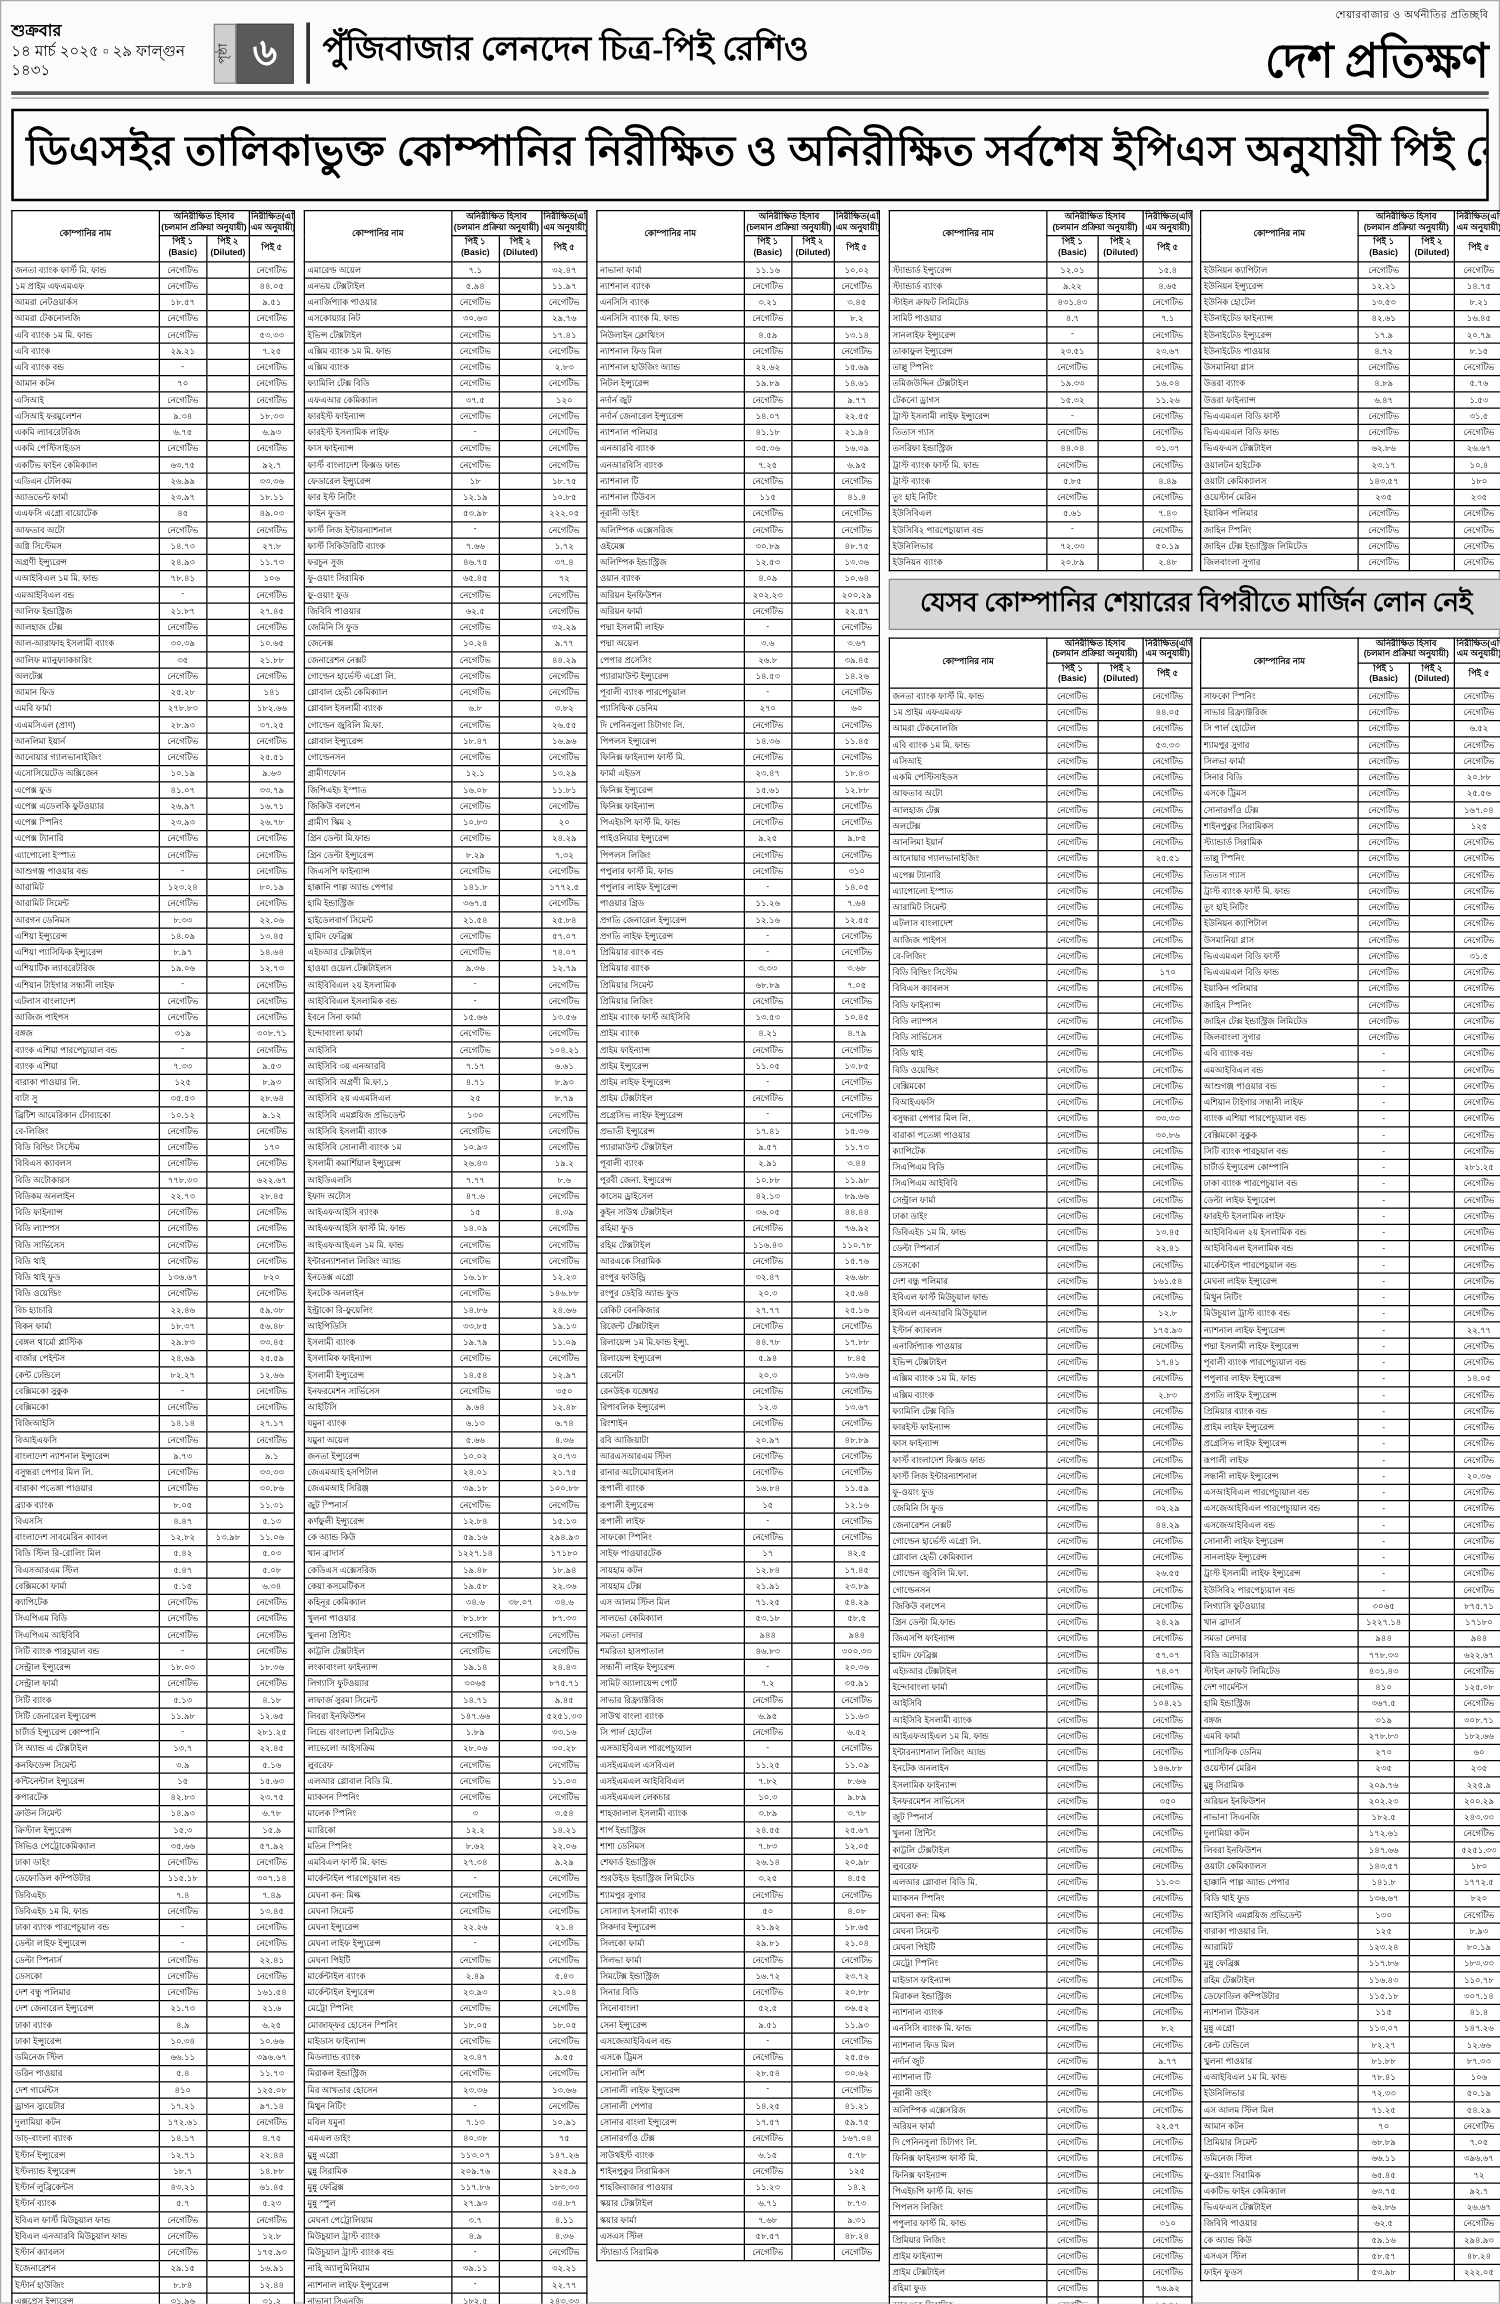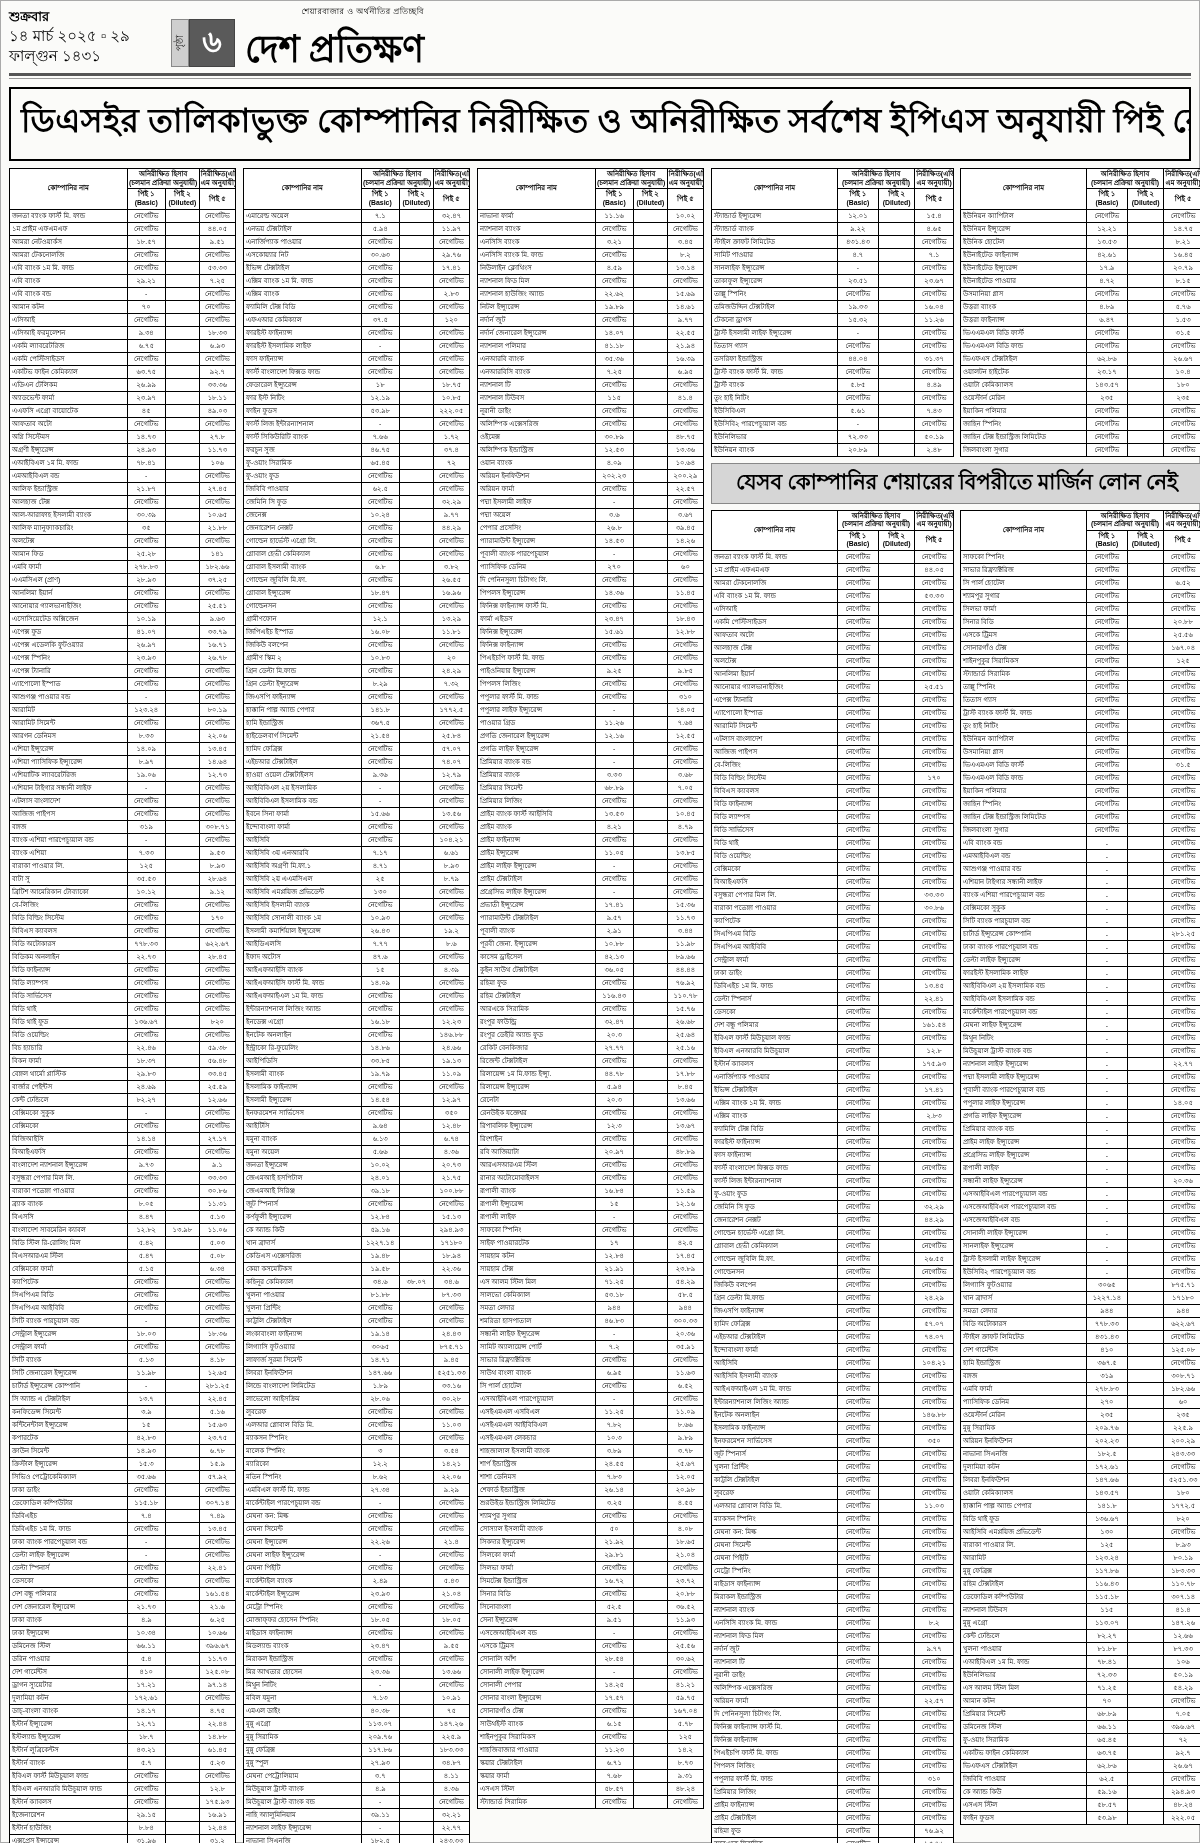--- a/index.html
+++ b/index.html
@@ -3,21 +3,21 @@
 <meta charset="utf-8">
 <style>
   html,body{margin:0;padding:0;}
   body{width:1200px;height:1843px;overflow:hidden;background:#fbfbf9;color:#000;
        font-family:"Liberation Sans",sans-serif;position:relative;}
   .page{position:absolute;inset:0;border:1px solid #aaa;padding:6px 8px;box-sizing:border-box;}
   
   .topbar{display:flex;align-items:flex-end;height:56px;margin-top:4px;}
   .datebox{width:150px;text-align:left;line-height:1.3;padding-bottom:2px;}
   .weekday{font-size:13px;font-weight:bold;}
-  .dateline{font-size:15px;}
+  .dateline{font-size:12px;}
   .pagebadge{display:flex;margin:0 10px 0 12px;height:48px;}
   .pword{background:#cfcfcf;color:#222;writing-mode:vertical-rl;transform:rotate(180deg);
          font-size:10px;display:flex;align-items:center;justify-content:center;width:16px;border:1px solid #888;}
   .pnum{background:#5a5a5a;color:#fff;width:44px;display:flex;align-items:center;justify-content:center;
         font-size:30px;font-weight:bold;border:1px solid #444;}
   .sectitle{font-size:27px;font-weight:bold;padding:0 0 4px 10px;border-left:3px solid #333;
             font-family:"Liberation Serif",serif;flex:1;}
   .masthead{text-align:right;padding-bottom:0;line-height:1;}
   .tagline{font-size:8px;letter-spacing:.5px;margin-bottom:15px;text-align:right;}
   .logo{font-size:36px;font-weight:bold;font-family:"Liberation Serif",serif;transform:scaleY(1.05);}
@@ -49,20 +49,21 @@
 
   <div class="topbar">
     <div class="datebox">
       <div class="weekday">শুক্রবার</div>
       <div class="dateline">১৪ মার্চ ২০২৫ ▫ ২৯ ফাল্গুন ১৪৩১</div>
     </div>
     <div class="pagebadge">
       <div class="pword">পৃষ্ঠা</div>
       <div class="pnum">৬</div>
     </div>
+    <div class="sectitle">পুঁজিবাজার লেনদেন চিত্র-পিই রেশিও</div>
     <div class="masthead">
       <div class="tagline">শেয়ারবাজার ও অর্থনীতির প্রতিচ্ছবি</div>
       <div class="logo">দেশ প্রতিক্ষণ</div>
     </div>
   </div>
   <div class="rule"></div>
 
   <div class="headline">ডিএসইর তালিকাভুক্ত কোম্পানির নিরীক্ষিত ও অনিরীক্ষিত সর্বশেষ ইপিএস অনুযায়ী পিই রেশিও</div>
 
   <div class="cols">

